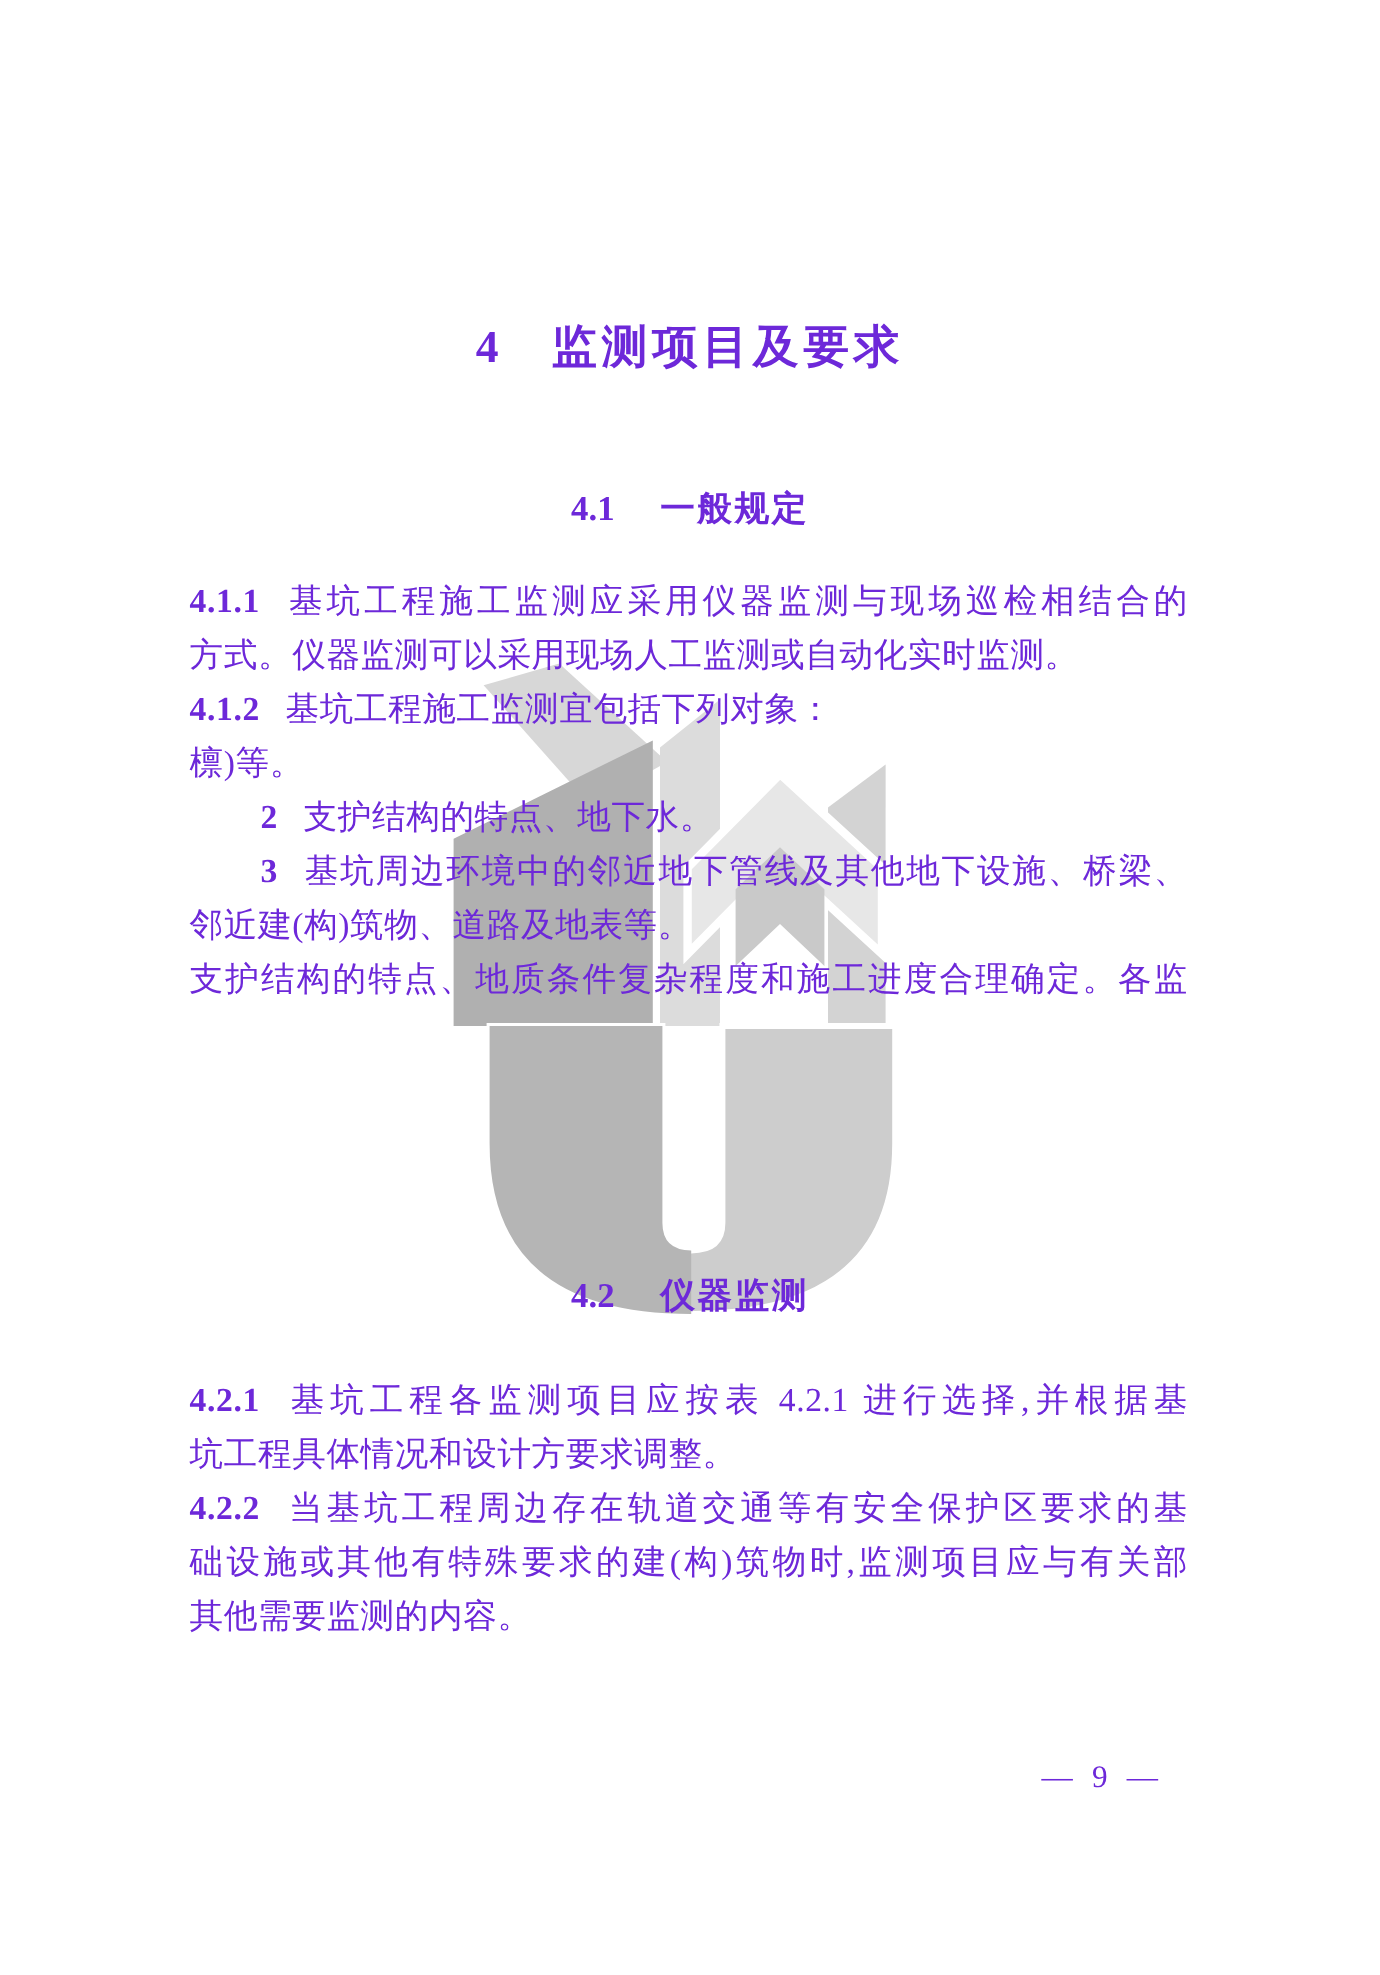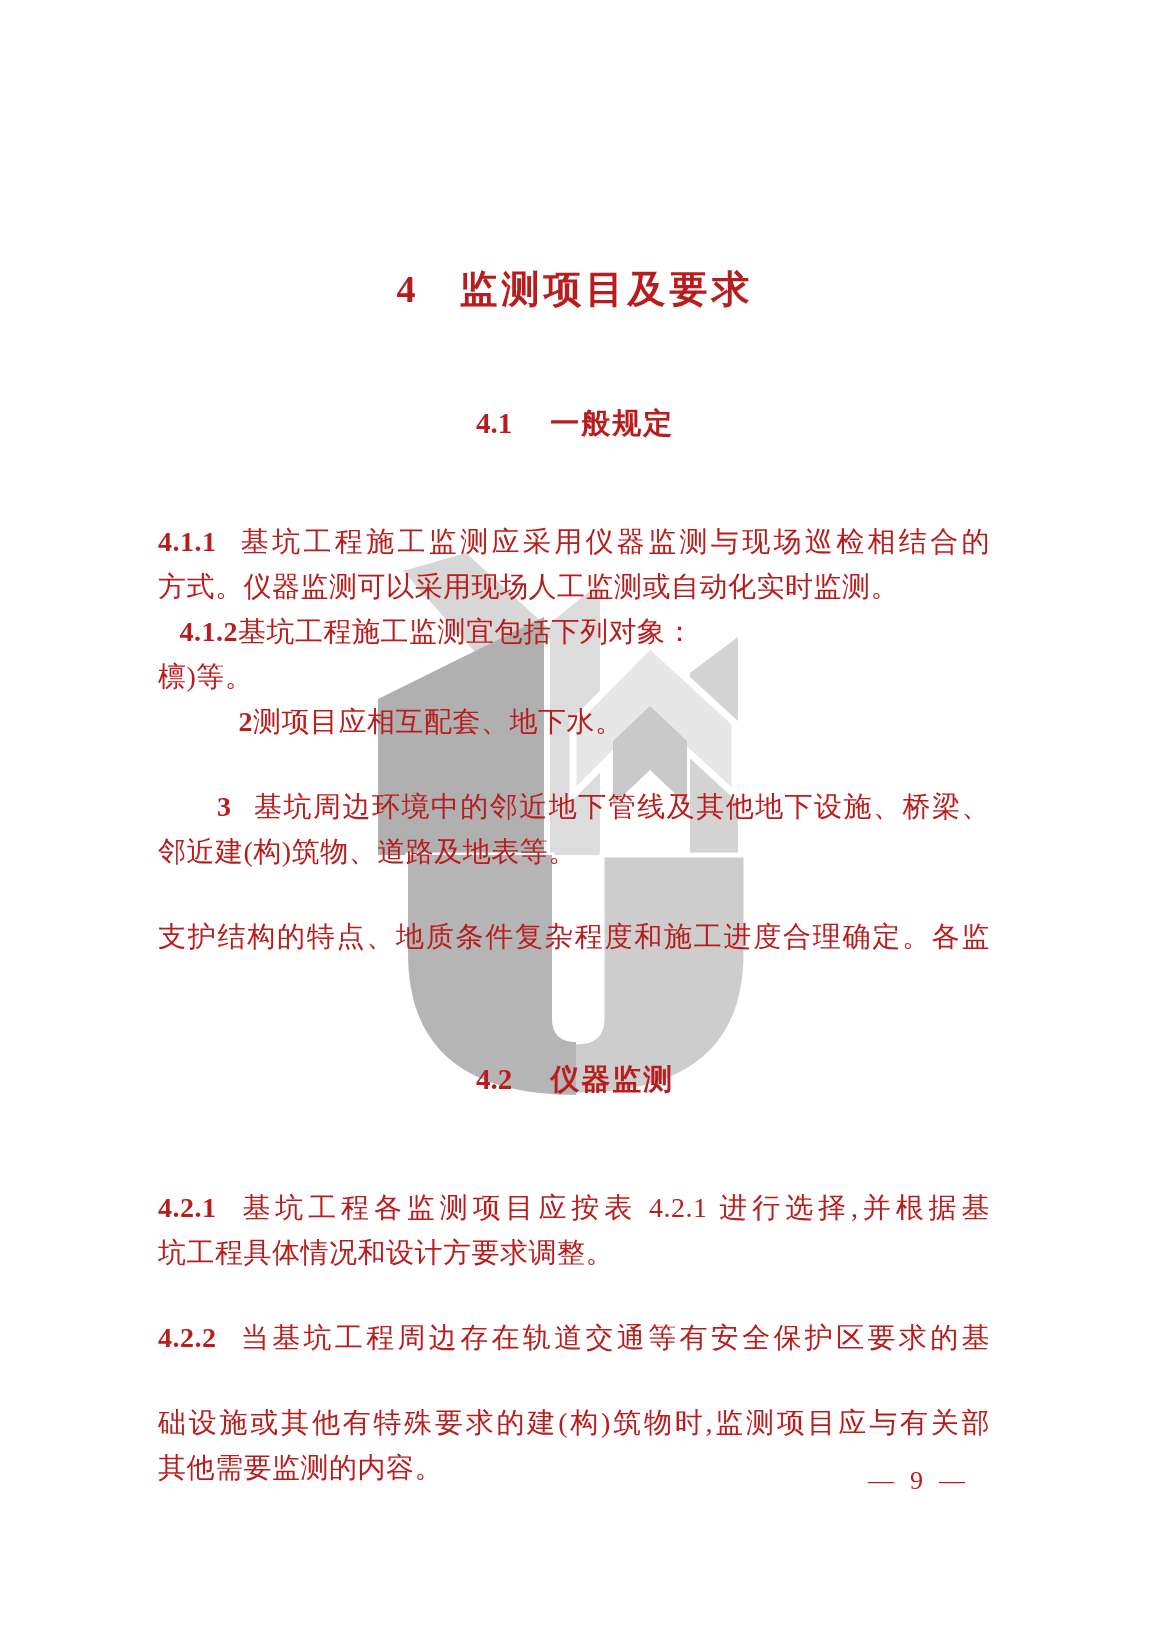--- a/index.html
+++ b/index.html
@@ -3,21 +3,21 @@
 <meta charset="utf-8">
 <style>
   html,body{margin:0;padding:0;background:#888;}
   .page{
     position:relative;
     width:1150px;height:1646px;
     background:#ffffff;
     margin:0 auto;
     overflow:hidden;
     font-family:"Liberation Serif","DejaVu Serif",serif;
-    color:#b91c1c;
+    color:#6d28d9;
   }
   
   .watermark{
     position:absolute;left:370px;top:553px;width:420px;height:545px;
     z-index:0;
   }
   .content{position:absolute;inset:0;z-index:1;}
 
   .chapter-title{
     position:absolute;top:264px;left:0;width:100%;
@@ -35,22 +35,22 @@
   .sec-41{top:404px;}
   .sec-42{top:1060px;}
 
   .textblock{
     position:absolute;left:158px;width:832px;
     font-size:28px;letter-spacing:0.5px;
   }
   .block-a{top:479px;}
   .block-b{top:1145px;}
   .line{height:45px;line-height:45px;white-space:nowrap;}
-  .line.fill{white-space:normal;text-align:justify;text-align-last:justify;margin-top:40px;}
-  .num{font-weight:bold;display:inline-block;text-align:right;}
+  .line.fill{white-space:normal;text-align:justify;text-align-last:justify;}
+  .num{font-weight:bold;display:inline-block;}
   .clause .num{width:80px;}
   .item{padding-left:59px;}
   .item .num{width:36px;}
 
   .footer{
     position:absolute;top:1466px;right:185px;
     display:flex;align-items:center;gap:16px;
     font-size:26px;letter-spacing:0;
   }
 </style>
@@ -78,21 +78,21 @@
 
     <div class="section-heading sec-41">
       <span class="sec-num">4.1</span><span>一般规定</span>
     </div>
 
     <div class="textblock block-a">
       <div class="line clause fill"><span class="num">4.1.1</span><span>基坑工程施工监测应采用仪器监测与现场巡检相结合的</span></div>
       <div class="line cont"><span>方式。仪器监测可以采用现场人工监测或自动化实时监测。</span></div>
       <div class="line clause"><span class="num">4.1.2</span><span>基坑工程施工监测宜包括下列对象：</span></div>
       <div class="line cont"><span>檩)等。</span></div>
-      <div class="line item"><span class="num">2</span><span>测项目应相互配套、地下水。</span></div>
+      <div class="line item"><span class="num">2</span><span>支护结构的特点、地下水。</span></div>
       <div class="line item fill"><span class="num">3</span><span>基坑周边环境中的邻近地下管线及其他地下设施、桥梁、</span></div>
       <div class="line cont"><span>邻近建(构)筑物、道路及地表等。</span></div>
       <div class="line cont fill"><span>支护结构的特点、地质条件复杂程度和施工进度合理确定。各监</span></div>
     </div>
 
     <div class="section-heading sec-42">
       <span class="sec-num">4.2</span><span>仪器监测</span>
     </div>
 
     <div class="textblock block-b">

